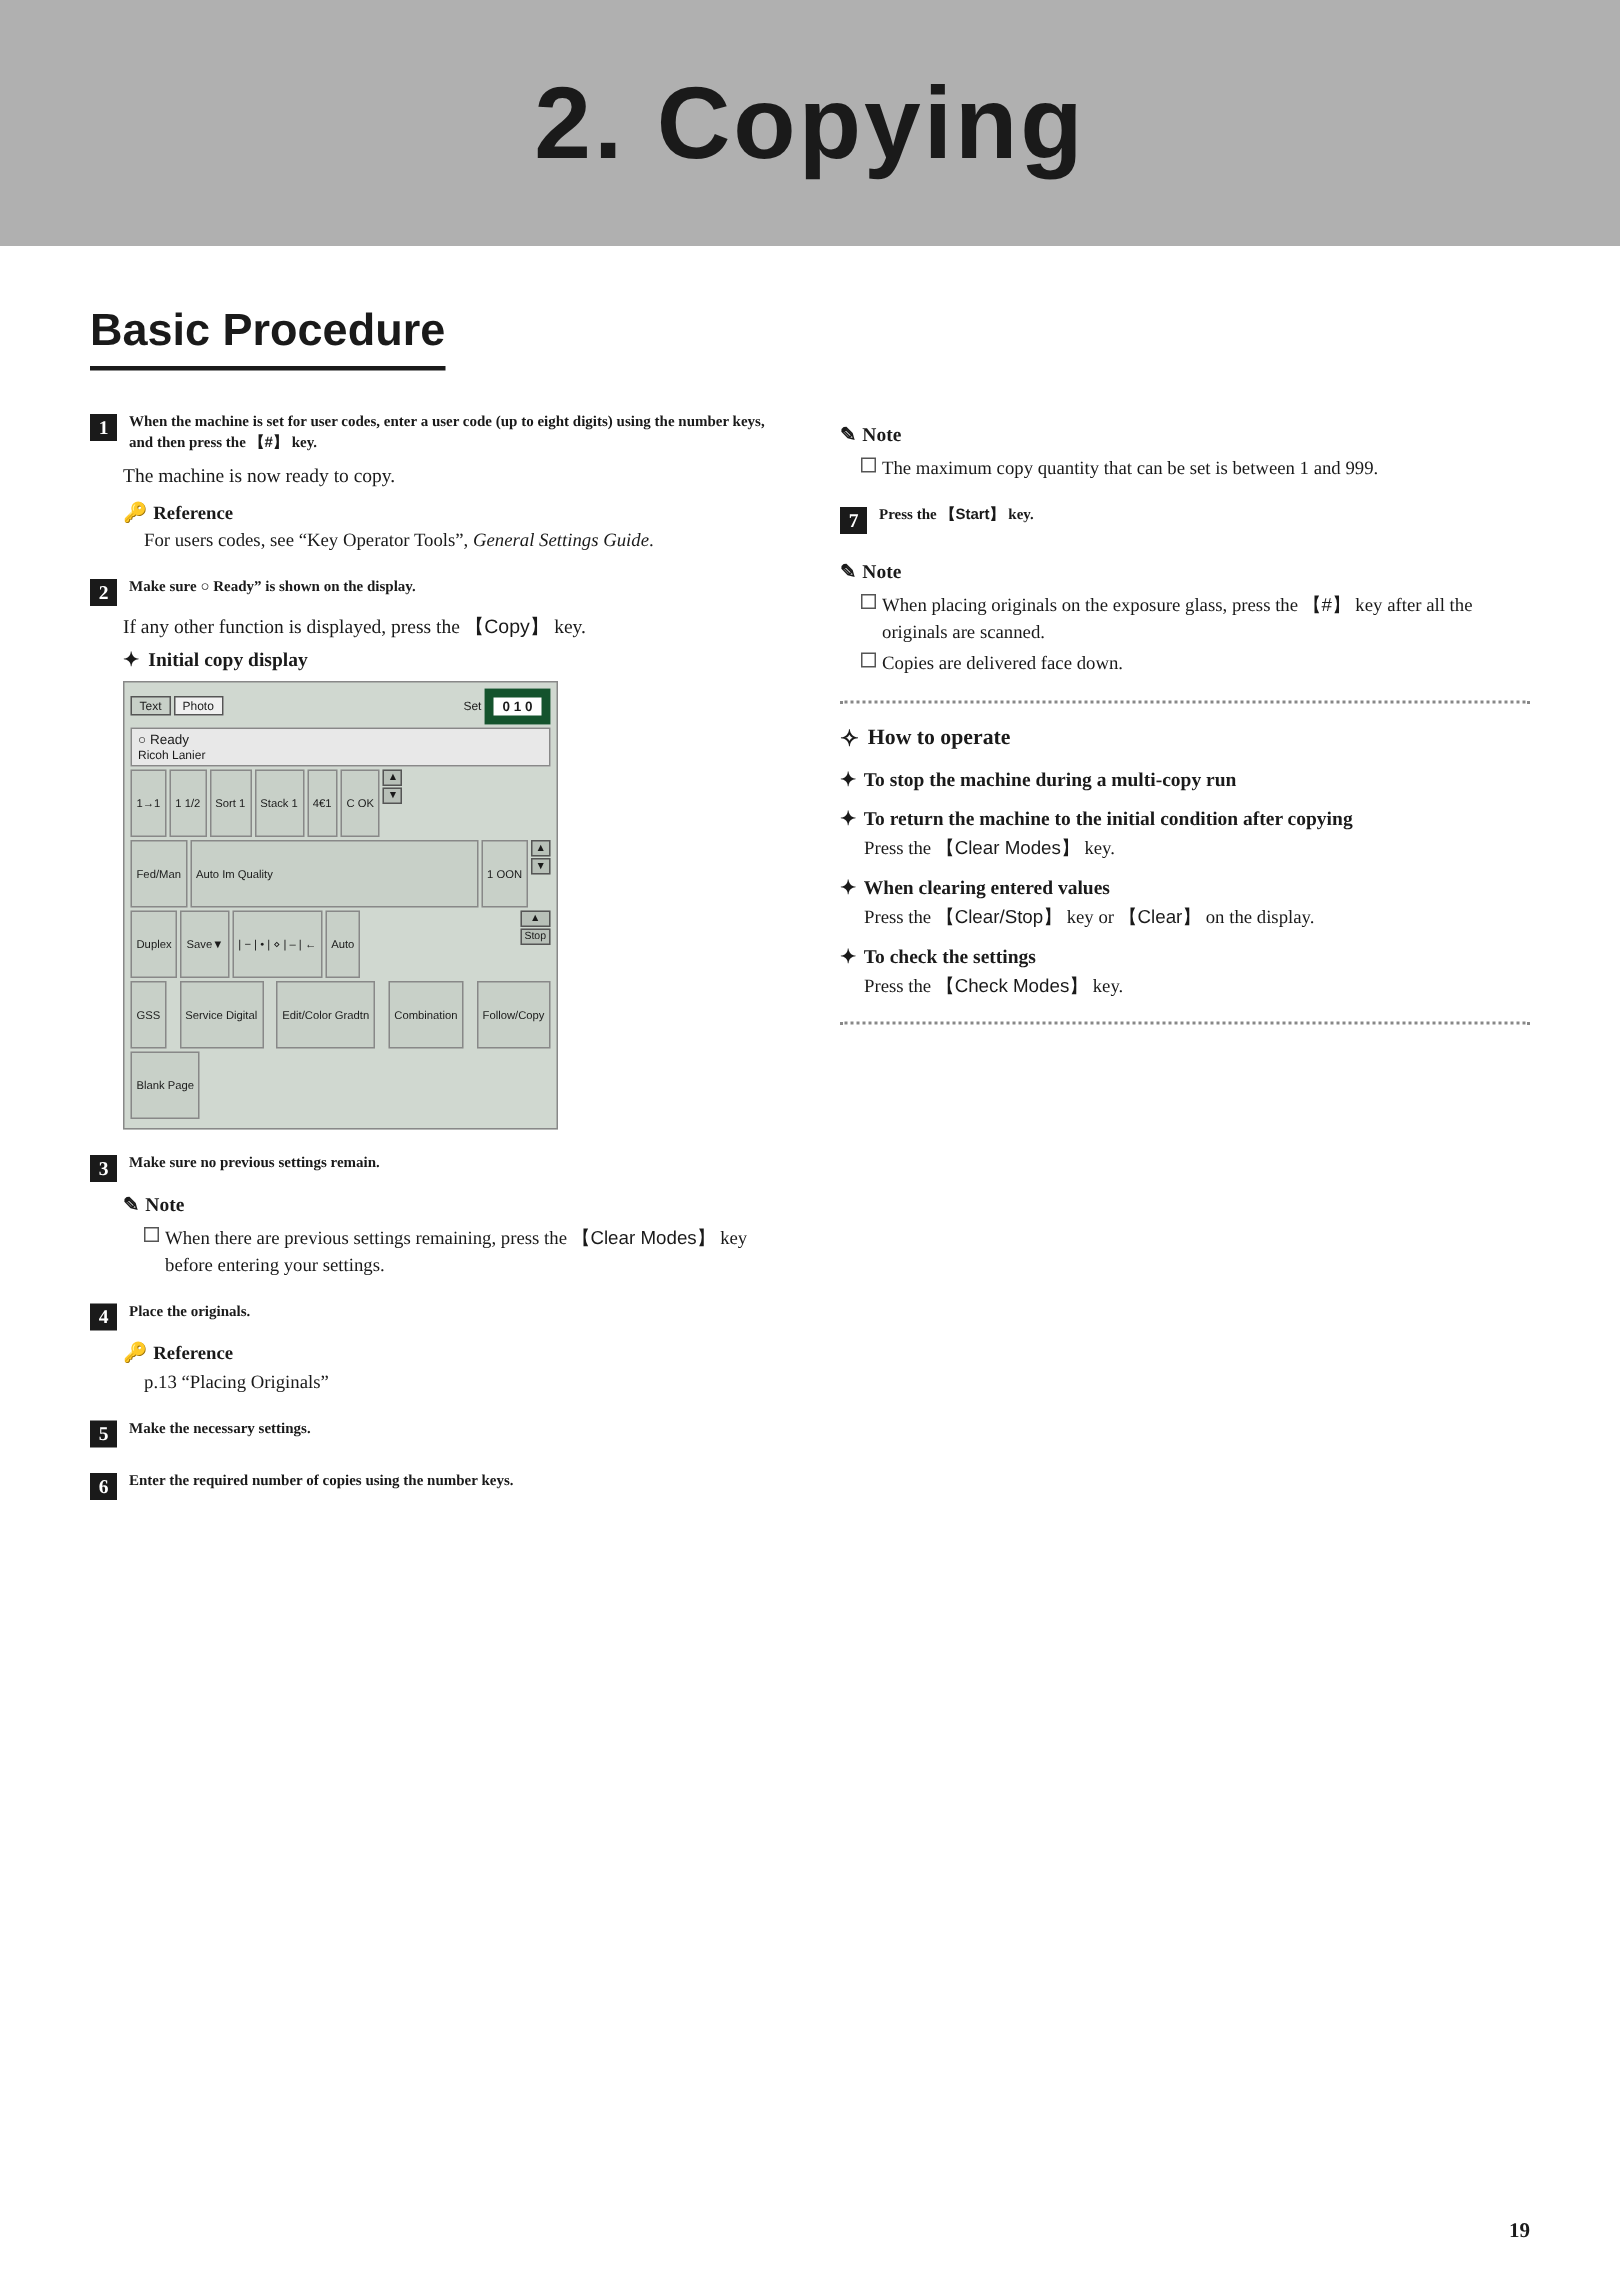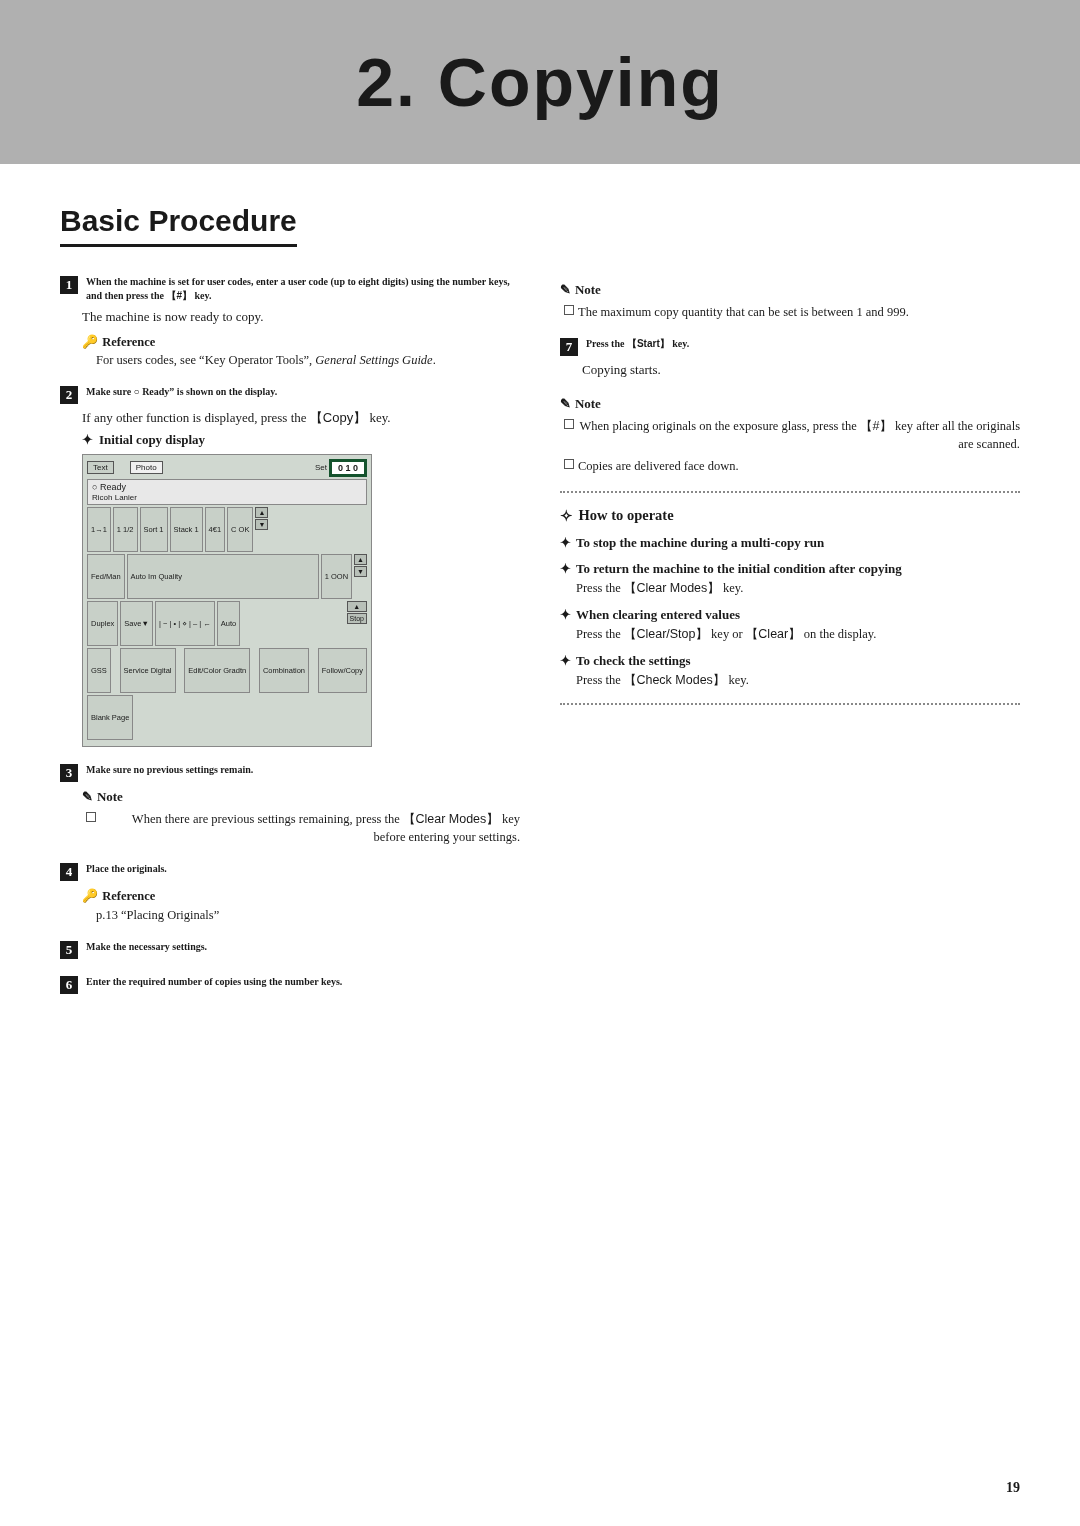--- a/index.html
+++ b/index.html
@@ -135,22 +135,21 @@
       gap: 4px;
     }
     .note-icon {
       font-size: 13px;
     }
     .note-item {
       display: flex;
       align-items: flex-start;
       gap: 4px;
       margin-top: 3px;
-      margin-left: 4px;
-      text-align: right;
+      margin-left: 14px;
     }
     .note-checkbox {
       width: 10px;
       height: 10px;
       border: 1.5px solid #555;
       display: inline-block;
       flex-shrink: 0;
       margin-top: 2px;
     }
     .note-text {
@@ -183,34 +182,34 @@
       width: 290px;
     }
     .lcd-top-row {
       display: flex;
       justify-content: space-between;
       align-items: center;
       margin-bottom: 2px;
     }
     .lcd-tabs {
       display: flex;
-      gap: 16px;
+      gap: 2px;
     }
     .lcd-tab {
       border: 1px solid #555;
       padding: 1px 5px;
       font-size: 8px;
       background: #c8d0c8;
     }
     .lcd-tab.active {
       background: #f0f0f0;
     }
     .lcd-counter {
       background: #fff;
-      border: 3px solid #14532d;
+      border: 6px solid #14532d;
       padding: 1px 6px;
       font-size: 9px;
       font-weight: bold;
     }
     .lcd-status {
       background: #e8e8e8;
       border: 1px solid #888;
       padding: 2px 4px;
       font-size: 9px;
       margin-bottom: 2px;
@@ -448,21 +447,20 @@
           <span class="note-checkbox"></span>
           <span class="note-text">The maximum copy quantity that can be set is between 1 and 999.</span>
         </div>
       </div>
 
       <div class="step">
         <div class="step-header">
           <span class="step-num">7</span>
           <span class="step-text">Press the <span class="key-bracket">【Start】</span> key.</span>
         </div>
-        <div class="step-body">Copying starts.</div>
       </div>
 
       <div class="note-block" style="margin-left:0; margin-bottom:16px;">
         <div class="note-title">
           <span class="note-icon">✎</span>
           <span>Note</span>
         </div>
         <div class="note-item">
           <span class="note-checkbox"></span>
           <span class="note-text">When placing originals on the exposure glass, press the <span class="key-bracket">【#】</span> key after all the originals are scanned.</span>

